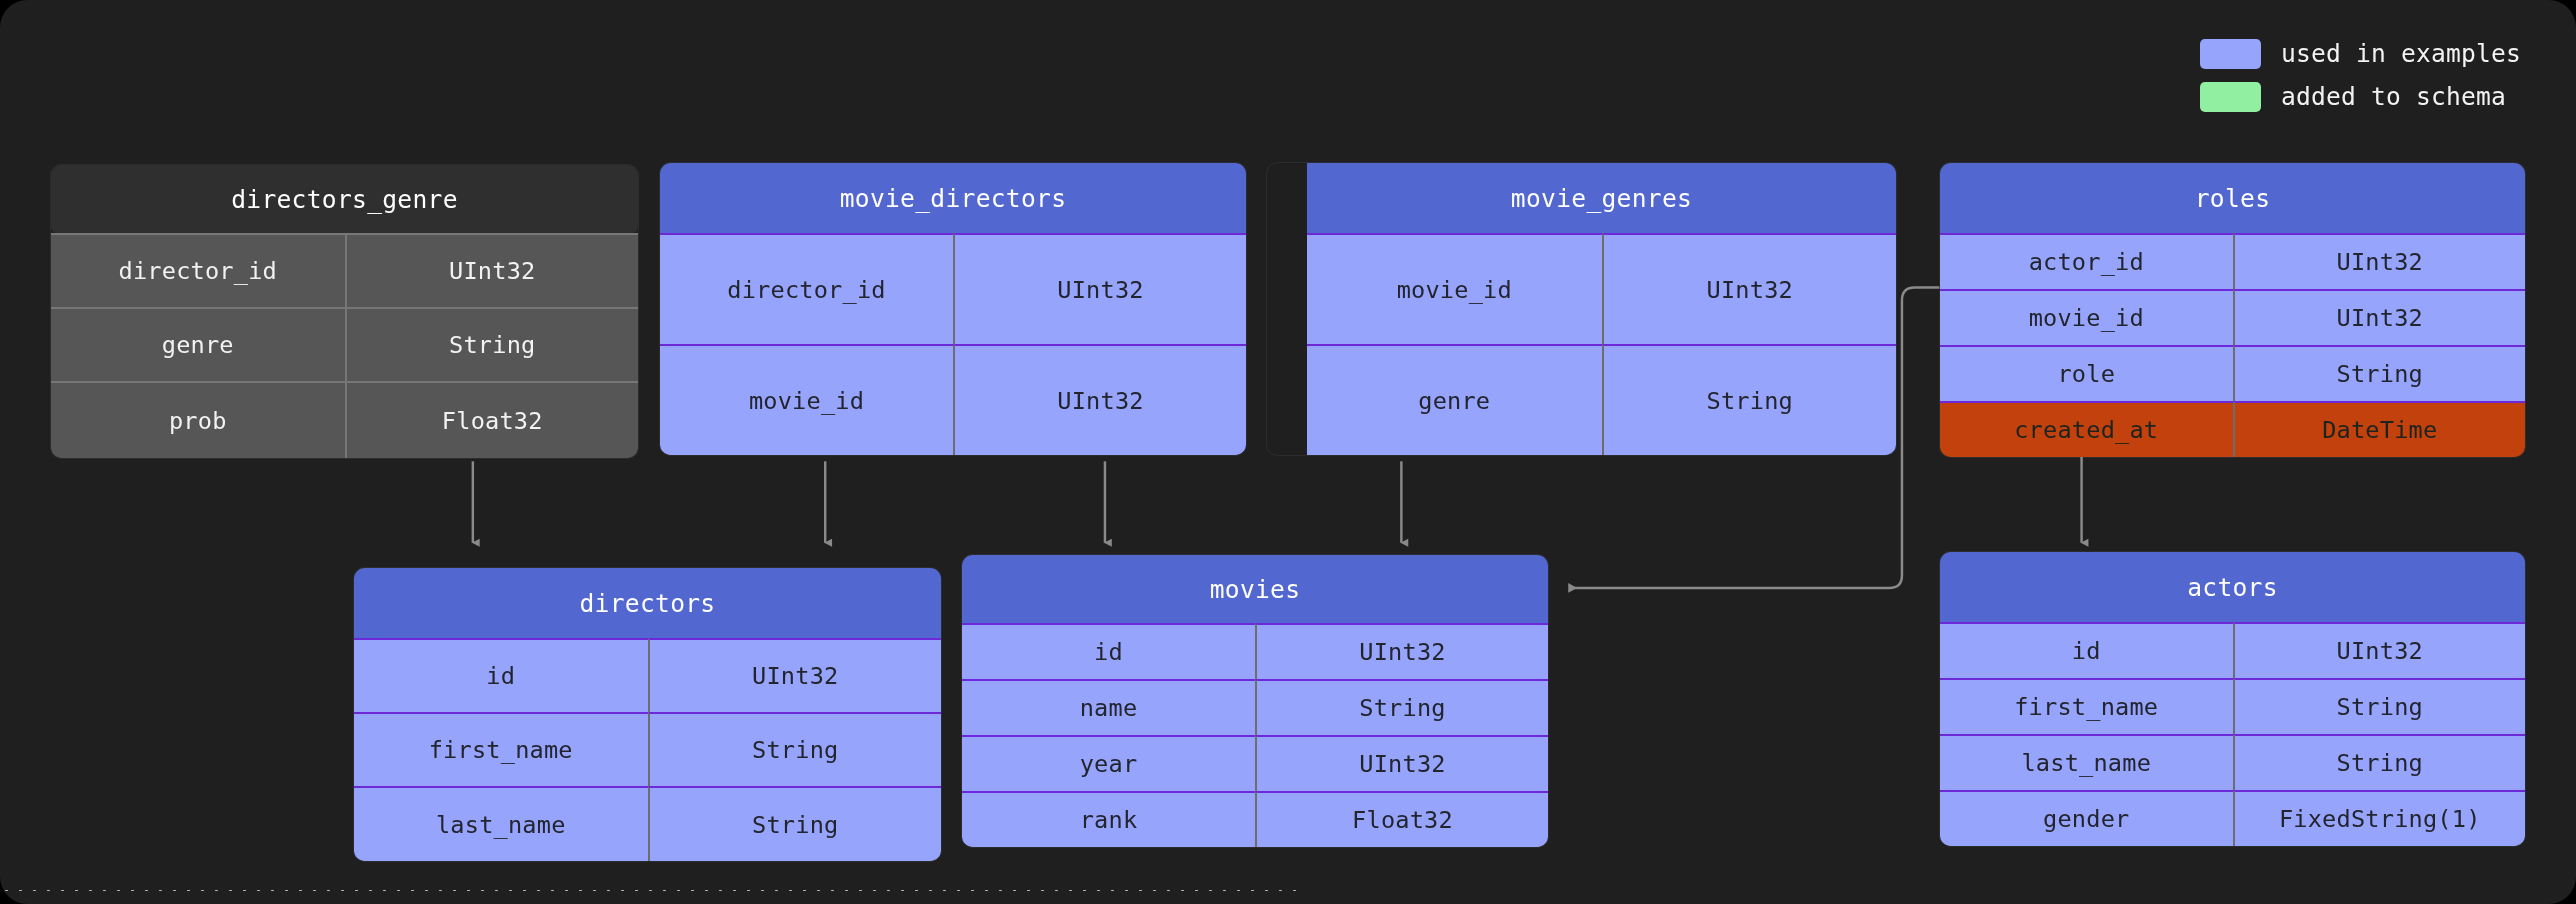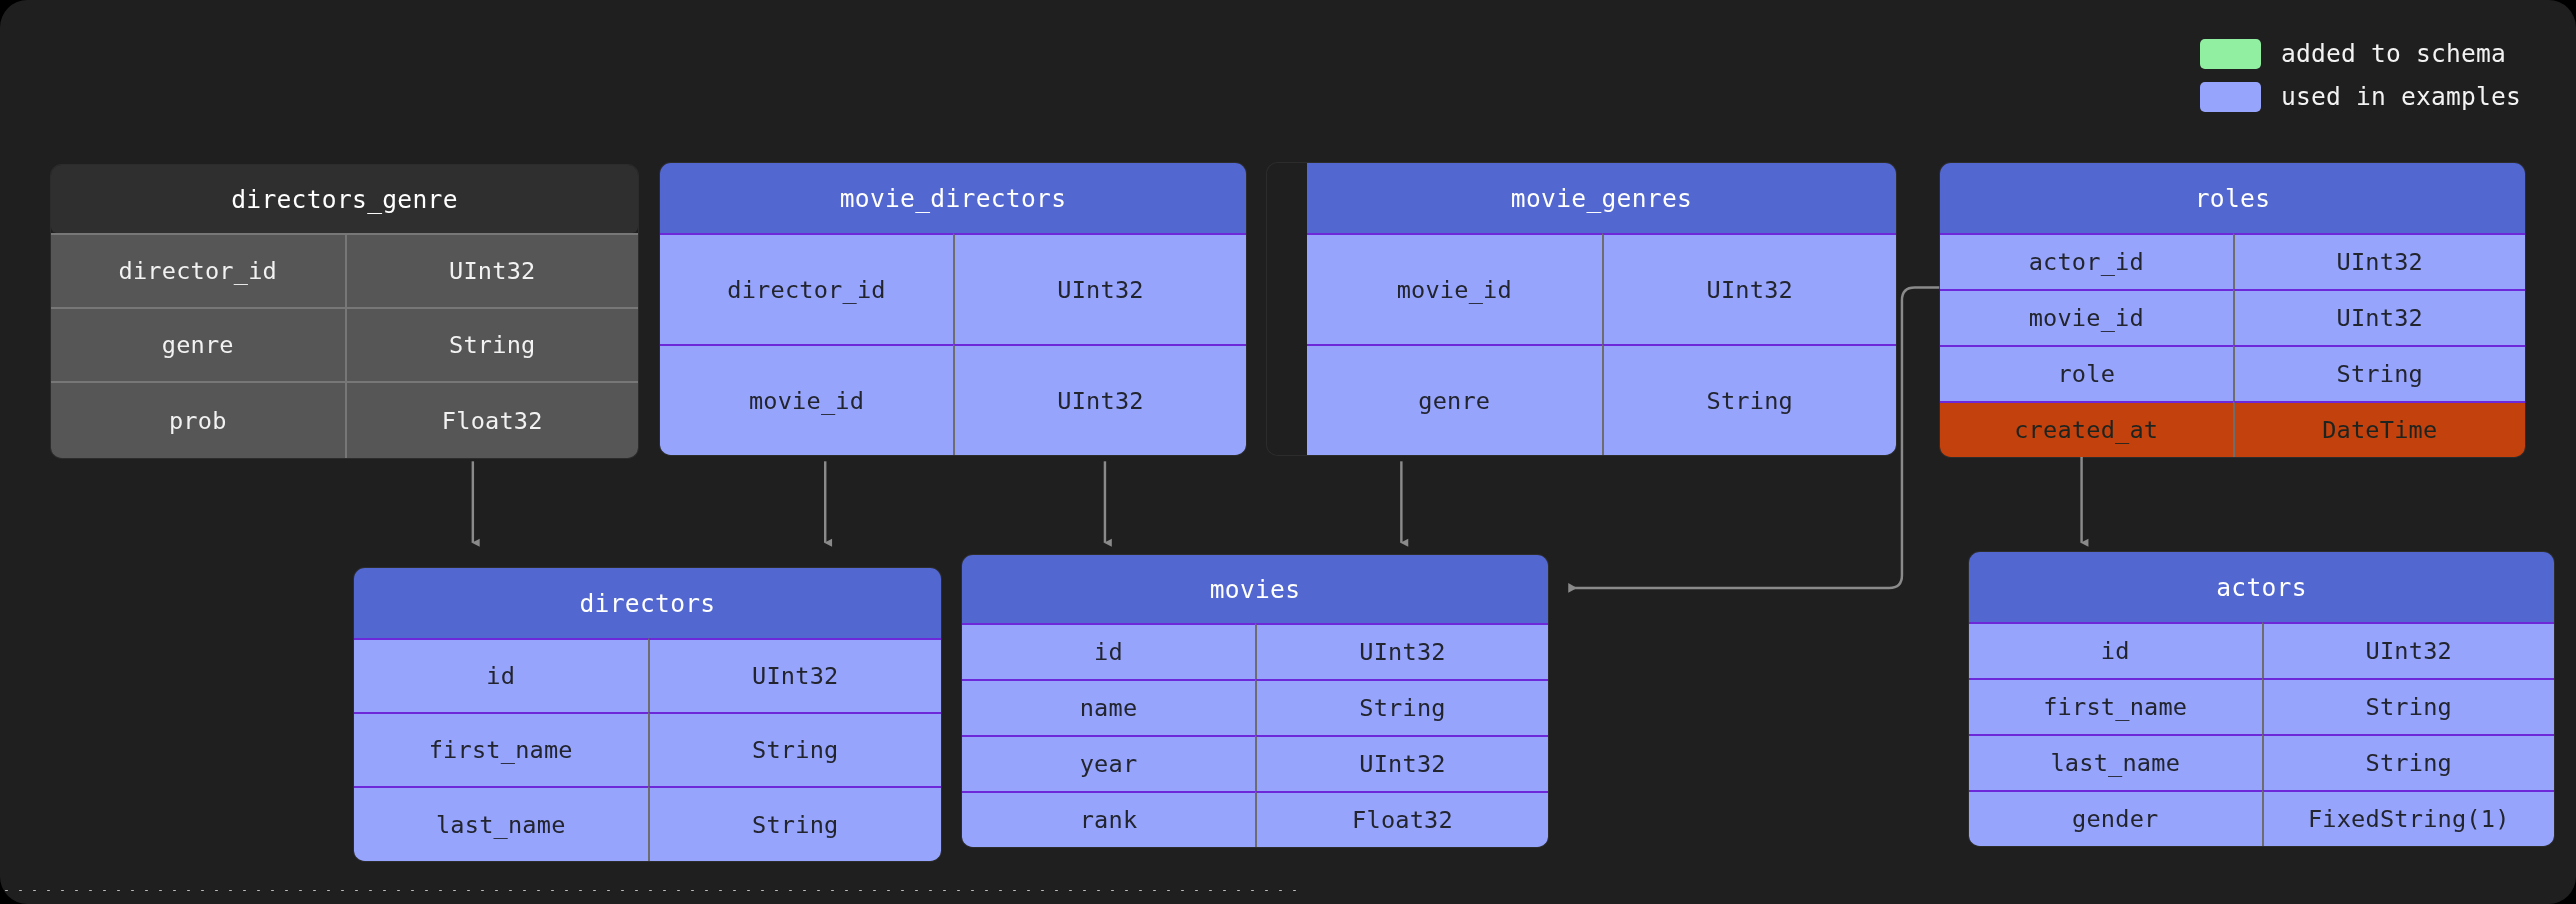--- a/index.html
+++ b/index.html
@@ -170,27 +170,27 @@
       <path d="M1975,293 L1950,293 Q1937,293 1937,306 L1937,586 Q1937,599 1924,599 L1598,599" stroke="#8a8a8a" stroke-width="2.5" fill="none" marker-end="url(#arrowLeft)"></path>
     </g>
 
     <g>
       <path d="M2120,465 L2120,553" stroke="#8a8a8a" stroke-width="2.5" fill="none" marker-end="url(#arrowDown)"></path>
     </g>
   </svg>
 
   <div id="legend">
     <div class="legend-row">
+      <span class="legend-swatch" style="background:#96a4fc;"></span>
+      <span class="legend-label">used in examples</span>
+    </div>
+    <div class="legend-row">
       <span class="legend-swatch" style="background:#90efa0;"></span>
       <span class="legend-label">added to schema</span>
     </div>
-    <div class="legend-row">
-      <span class="legend-swatch" style="background:#96a4fc;"></span>
-      <span class="legend-label">used in examples</span>
-    </div>
   </div>
 
   <div class="tbl theme-grey" style="left:51px; top:165px; width:587px;">
     <div class="tbl-head" style="height:68px;">directors_genre</div>
     <div class="tbl-row">
       <div class="cell name" style="height:74px;">director_id</div>
       <div class="cell type" style="height:74px;">UInt32</div>
     </div>
     <div class="tbl-row">
       <div class="cell name" style="height:74px;">genre</div>
@@ -275,21 +275,21 @@
     <div class="tbl-row">
       <div class="cell name" style="height:56px;">year</div>
       <div class="cell type" style="height:56px;">UInt32</div>
     </div>
     <div class="tbl-row">
       <div class="cell name" style="height:56px;">rank</div>
       <div class="cell type" style="height:56px;">Float32</div>
     </div>
   </div>
 
-  <div class="tbl theme-blue" style="left:1940px; top:552px; width:585px;margin-left:29px;">
+  <div class="tbl theme-blue" style="left:1940px; top:552px; width:585px;">
     <div class="tbl-head" style="height:70px;">actors</div>
     <div class="tbl-row">
       <div class="cell name" style="height:56px;">id</div>
       <div class="cell type" style="height:56px;">UInt32</div>
     </div>
     <div class="tbl-row">
       <div class="cell name" style="height:56px;">first_name</div>
       <div class="cell type" style="height:56px;">String</div>
     </div>
     <div class="tbl-row">

